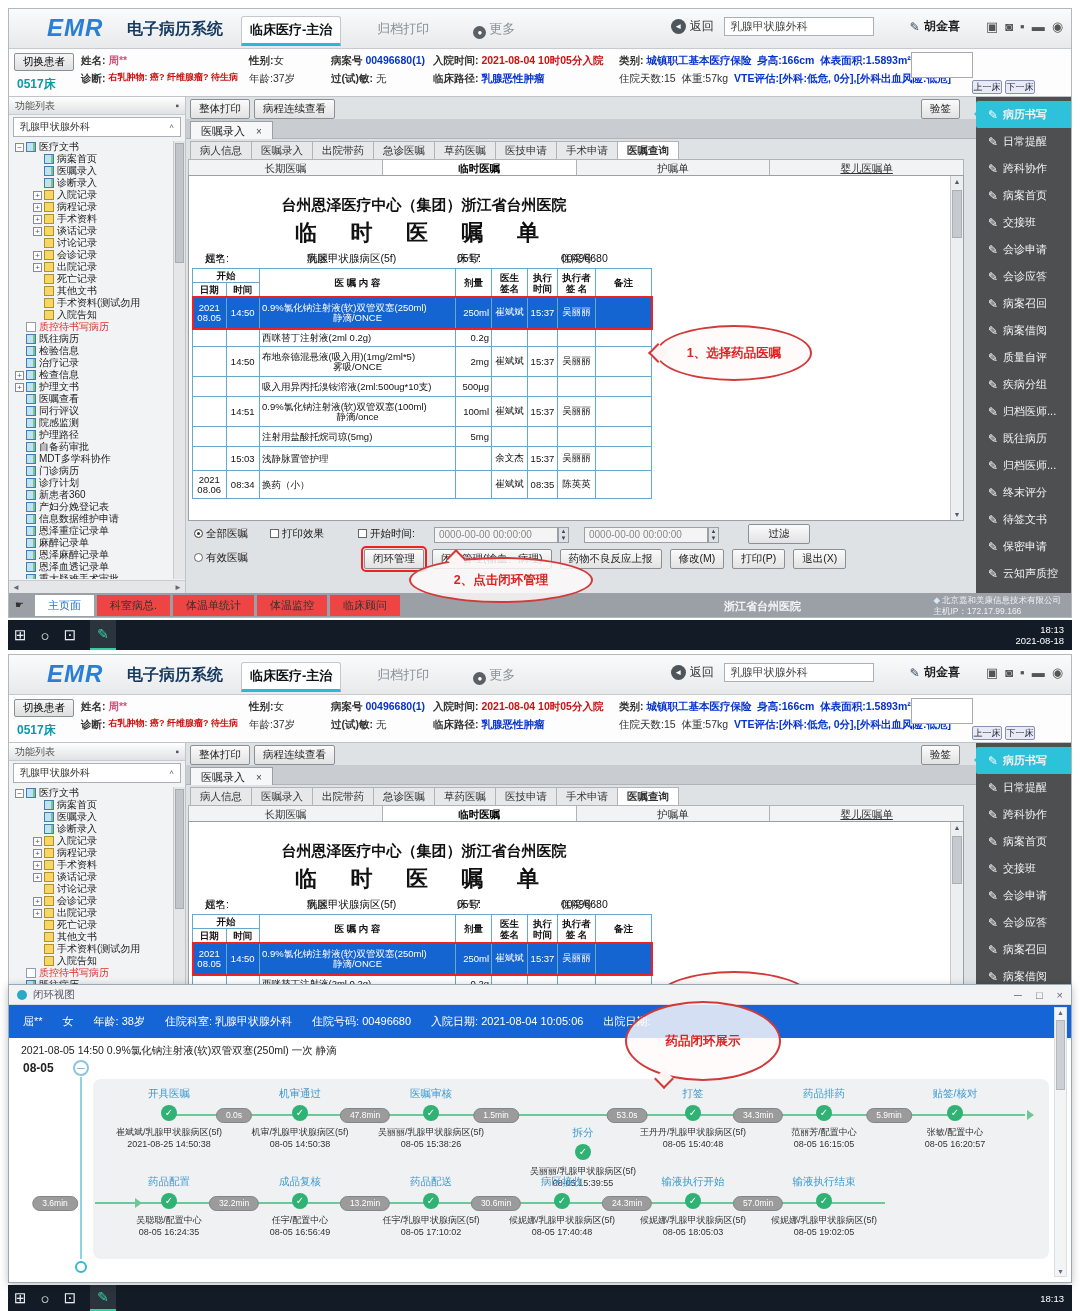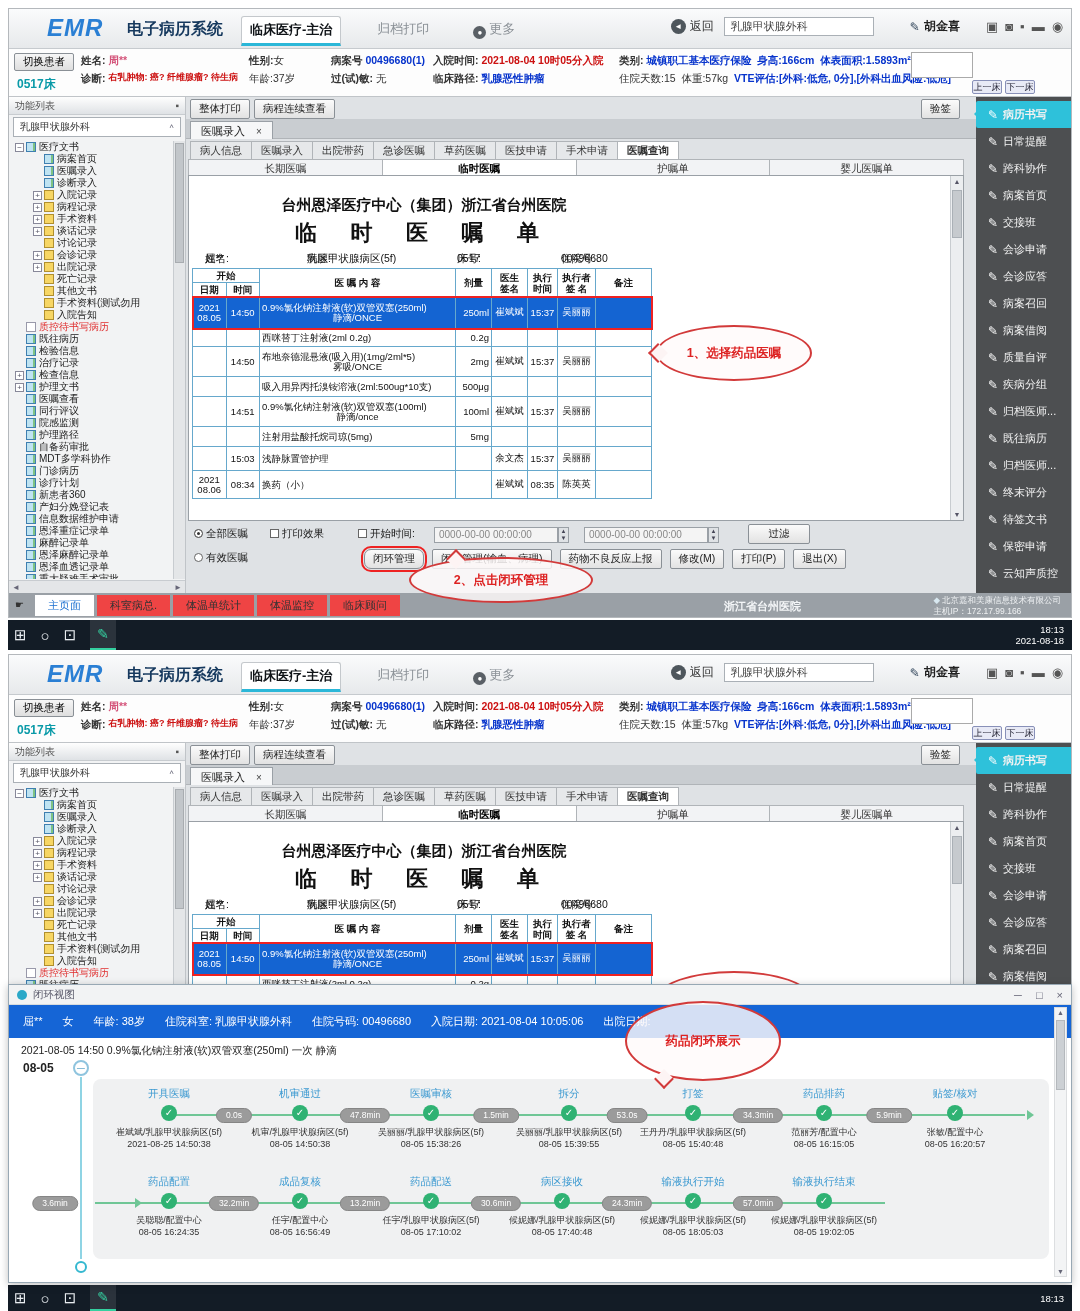--- a/index.html
+++ b/index.html
@@ -77,21 +77,21 @@
 .verify-btn{position:absolute;top:2px;right:16px;}
 .tabstrip{position:absolute;top:22px;left:0;right:0;height:20px;background:#c9cdd1;border-bottom:1px solid #b0b4b8;}
 .wtab{position:absolute;left:4px;top:2px;height:18px;background:#f6f7f8;border:1px solid #9aa0a6;border-bottom:none;font-size:11px;padding:2px 10px;color:#222;}
 .wtab .x{margin-left:8px;color:#444;font-size:10px;}
 .itabs{position:absolute;top:44px;left:4px;display:flex;}
 .itab{font-size:10.5px;padding:2px 9px;border:1px solid #b0b4b8;border-left:none;background:#e6e8ea;color:#333;white-space:nowrap;}
 .itab:first-child{border-left:1px solid #b0b4b8;}
 .itab.active{background:#fff;font-weight:bold;border-bottom:1px solid #fff;}
 .order-tabs{position:absolute;top:62px;left:2px;width:776px;display:flex;border:1px solid #b0b4b8;background:#f2f3f5;}
 .otab{flex:1;text-align:center;font-size:10.5px;padding:2px 0;border-right:1px solid #b0b4b8;color:#333;}
-.otab:last-child{border-right:none;}
+.otab:last-child{border-right:none;text-decoration:underline;}
 .otab.active{font-weight:bold;background:#fff;color:#000;}
 
 
 .doc{position:absolute;left:2px;top:78px;width:776px;height:346px;background:#fff;border:1px solid #9aa0a6;}
 .doc-scroll{position:absolute;right:0;top:0;bottom:0;width:13px;background:#eceef0;border-left:1px solid #c8ccd0;font-size:7px;color:#556;text-align:center;}
 .doc-scroll .up{position:absolute;top:2px;left:0;right:0;}
 .doc-scroll .dn{position:absolute;bottom:2px;left:0;right:0;}
 .doc-scroll .thumb{position:absolute;top:14px;left:1px;width:10px;height:48px;background:#c6cace;border:1px solid #aab0b6;}
 .hosp{position:absolute;top:20px;left:0;width:470px;text-align:center;font-size:15px;font-weight:bold;color:#111;font-family:"Liberation Serif","DejaVu Serif",serif;}
 .doc-title{position:absolute;top:42px;left:0;width:470px;text-align:center;font-size:22px;font-weight:bold;letter-spacing:14px;color:#111;font-family:"Liberation Serif","DejaVu Serif",serif;}
@@ -118,21 +118,21 @@
 .ctl{position:absolute;left:0;right:14px;font-size:10.5px;color:#222;}
 .ctl-r1{top:430px;}
 .ctl-r2{top:454px;}
 .ctl span.itm{position:absolute;white-space:nowrap;}
 .radio{display:inline-block;width:9px;height:9px;border:1px solid #666;border-radius:50%;margin-right:3px;vertical-align:-1px;background:#fff;}
 .radio.sel{box-shadow:inset 0 0 0 2px #fff;background:#333;}
 .chk{display:inline-block;width:9px;height:9px;border:1px solid #666;margin-right:3px;vertical-align:-1px;background:#fff;}
 .dtbox{display:inline-block;width:124px;height:16px;border:1px solid #9aa0a6;background:#f4f4f4;color:#888;font-size:10px;line-height:14px;padding-left:4px;}
 .spin{display:inline-block;width:11px;height:16px;background:#dfe2e5;border:1px solid #9aa0a6;font-size:6px;line-height:7px;text-align:center;color:#445;vertical-align:top;}
 .ctl-buttons{position:absolute;left:178px;top:-2px;display:flex;gap:8px;}
-.ctl-buttons .btn3d.boxed{outline:2px solid #e22;outline-offset:1px;border-radius:7px;}
+.ctl-buttons .btn3d.boxed{outline:2px solid #e22;outline-offset:1px;}
 
 
 .right-menu{width:97px;background:#4d4f51;padding-top:4px;}
 .rm-item{height:27px;display:flex;align-items:center;gap:5px;padding-left:12px;color:#f2f2f2;font-size:11px;white-space:nowrap;}
 .rm-item .rm-ico{color:#fff;font-size:12px;}
 .rm-item.active{background:#2ec1da;font-weight:bold;border-radius:2px;position:relative;}
 .rm-item.active::before{content:"";position:absolute;left:-8px;top:7px;border:6px solid transparent;border-right-color:#2ec1da;}
 
 
 .status-bar{position:absolute;left:0;right:0;top:584px;height:26px;background:#9aa0a6;}
@@ -1143,21 +1143,21 @@
               <div class="tl-when">08-05 14:50:38</div>
             </div>
             <div class="tl-badge" style="left: 272px;">47.8min</div>
             <div class="tl-stage" style="left: 272px;">
               <div class="tl-label">医嘱审核</div>
               <div class="tl-dot">✓</div>
               <div class="tl-who">吴丽丽/乳腺甲状腺病区(5f)</div>
               <div class="tl-when">08-05 15:38:26</div>
             </div>
             <div class="tl-badge" style="left: 403px;">1.5min</div>
-            <div class="tl-stage" style="left: 410px;">
+            <div class="tl-stage" style="left: 424px; margin-top: 39px;">
               <div class="tl-label">拆分</div>
               <div class="tl-dot">✓</div>
               <div class="tl-who">吴丽丽/乳腺甲状腺病区(5f)</div>
               <div class="tl-when">08-05 15:39:55</div>
             </div>
             <div class="tl-badge" style="left: 534px;">53.0s</div>
             <div class="tl-stage" style="left: 534px;">
               <div class="tl-label">打签</div>
               <div class="tl-dot">✓</div>
               <div class="tl-who">王丹丹/乳腺甲状腺病区(5f)</div>

